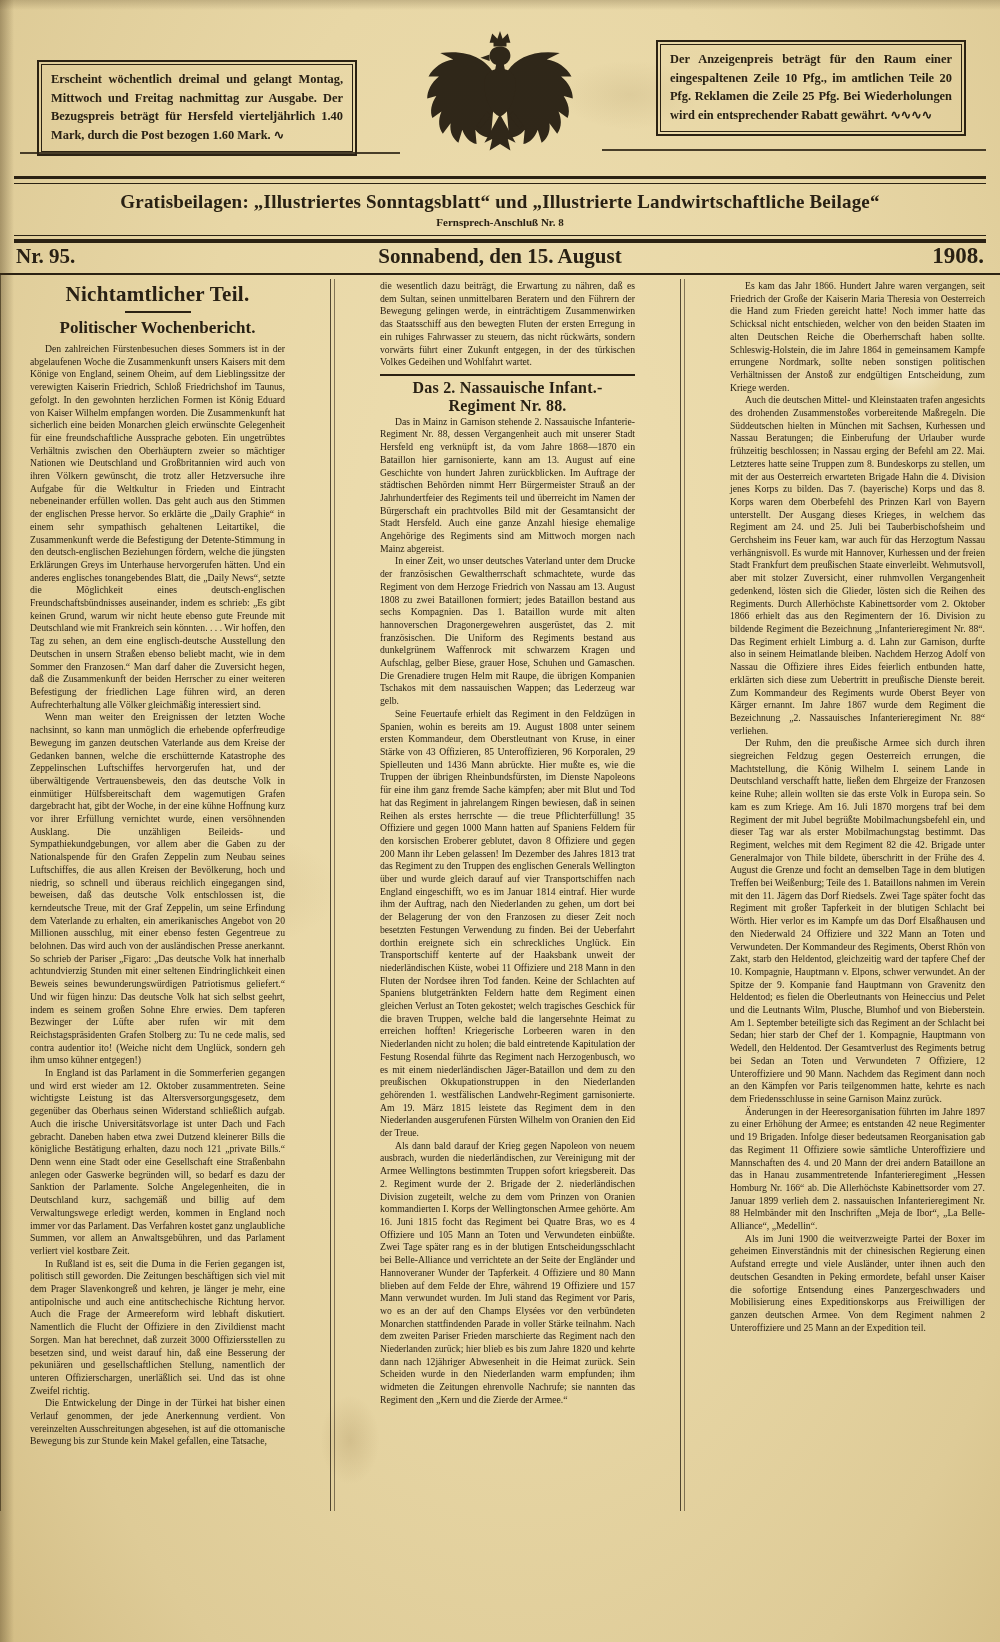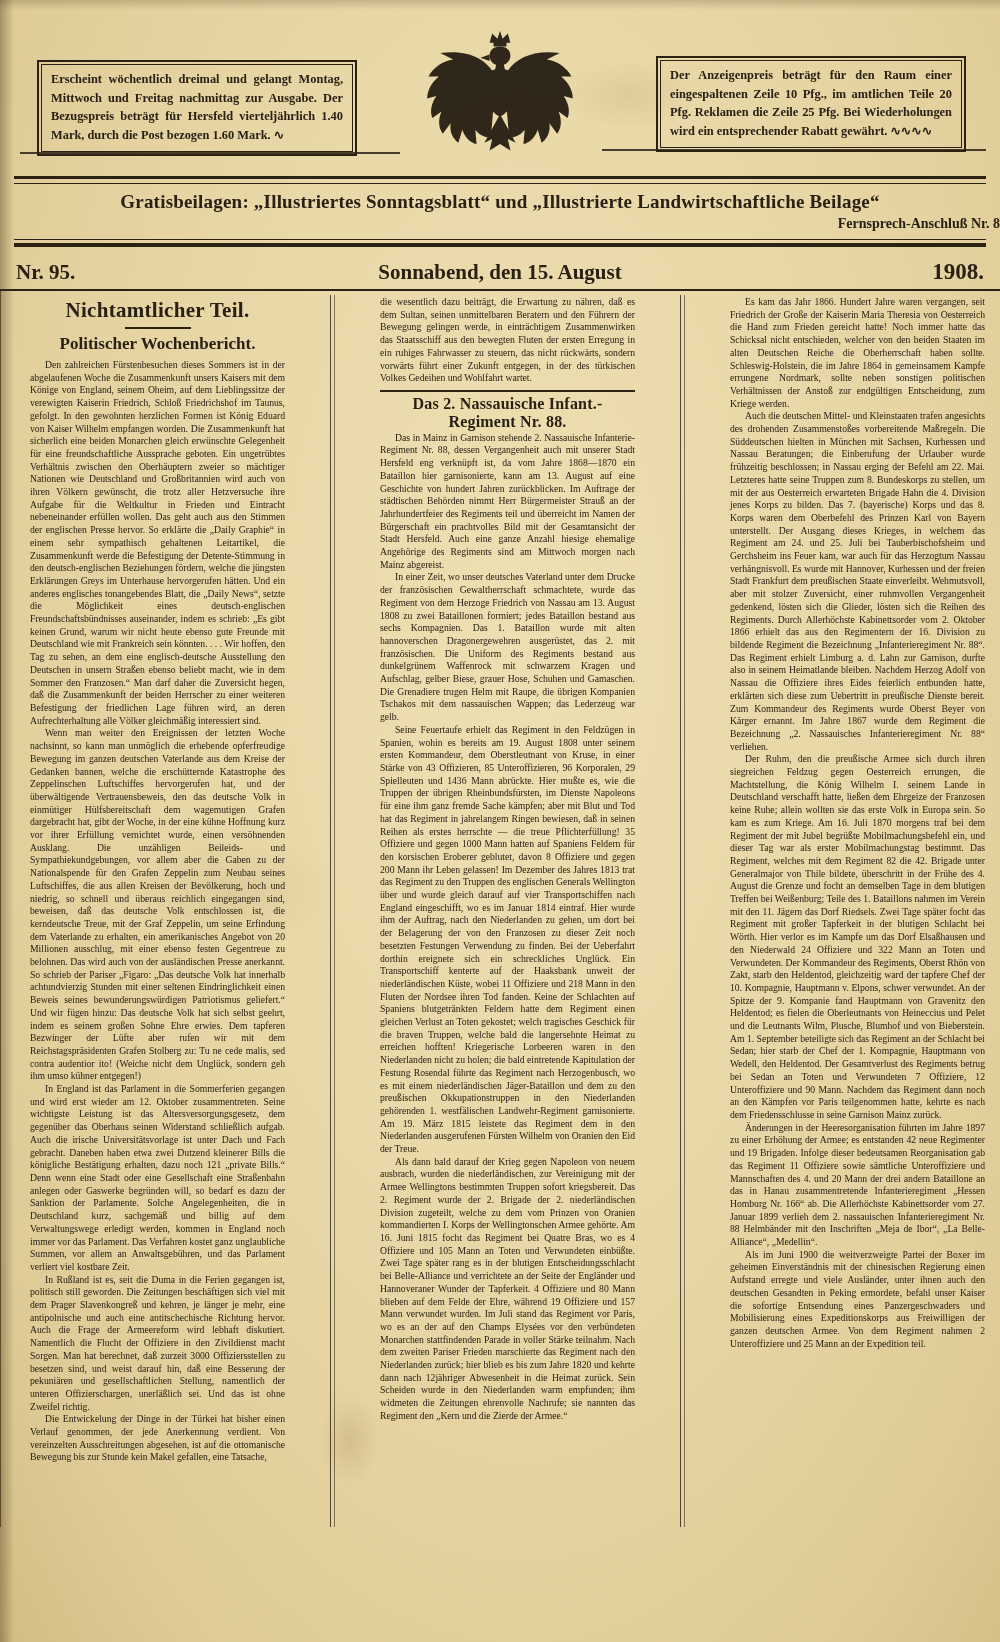--- a/index.html
+++ b/index.html
@@ -20,37 +20,37 @@
   .stain{position:absolute;border-radius:50%;pointer-events:none;z-index:1;}
   .stain.s1{left:868px;top:340px;width:80px;height:60px;background:radial-gradient(ellipse,rgba(248,240,214,.8),rgba(248,240,214,0) 70%);}
   .stain.s2{left:320px;top:1395px;width:60px;height:90px;background:radial-gradient(ellipse,rgba(120,90,40,.16),rgba(120,90,40,0) 70%);}
   .stain.s3{left:120px;top:830px;width:220px;height:120px;background:radial-gradient(ellipse,rgba(120,95,45,.10),rgba(120,95,45,0) 70%);}
   .stain.s4{left:560px;top:60px;width:140px;height:70px;background:radial-gradient(ellipse,rgba(120,95,45,.10),rgba(120,95,45,0) 70%);}
 
   
   .mast{position:relative;height:166px;z-index:2;}
   .notice-box{position:absolute;border:2px solid #2b2213;padding:2px;}
   .notice-box.left{left:37px;top:60px;width:312px;}
-  .notice-box.right{right:34px;top:56px;width:302px;}
+  .notice-box.right{right:34px;top:40px;width:302px;}
   .notice-inner{border:1px solid #2b2213;padding:5px 9px 7px;}
   .notice-inner p{margin:0;font-size:12.4px;line-height:1.5;font-weight:bold;text-align:justify;}
   .mast-rule{position:absolute;border-top:2px solid #2b2213;opacity:.85;}
   .mast-rule.l{left:20px;top:152px;width:380px;}
   .mast-rule.r{right:14px;top:149px;width:384px;}
   .eagle{position:absolute;left:50%;top:30px;transform:translateX(-50%);width:156px;height:132px;}
   .eagle svg{width:100%;height:100%;fill:#221a0f;opacity:.93;}
 
   .title{margin:2px 0 0;text-align:center;font-size:76px;line-height:1.0;font-weight:bold;
     letter-spacing:1px;color:#201809;text-shadow:1.6px 0 0 #201809;}
   .rule{border:0;margin:0 14px;}
   .rule.double{margin-top:10px;border-top:3px solid #2b2213;border-bottom:1px solid #2b2213;height:4px;}
   .subtitle{margin:7px 10px 0;text-align:center;font-size:19px;font-weight:bold;letter-spacing:.2px;}
-  .phone{margin:3px 0 0;text-align:right;font-size:14px;font-weight:bold;}
+  .phone{margin:3px 0 0;text-align:center;font-size:11px;font-weight:bold;}
   .rule.thick{margin-top:7px;border-top:1px solid #2b2213;border-bottom:4px solid #2b2213;height:3px;}
-  .dateline{display:flex;align-items:baseline;justify-content:space-between;padding:12px 16px 2px;}
+  .dateline{display:flex;align-items:baseline;justify-content:space-between;padding:0 16px 2px;}
   .dateline .issue{font-size:21px;font-weight:bold;width:200px;}
   .dateline .date{font-size:21px;font-weight:bold;text-align:center;flex:1;}
   .dateline .year{font-size:23px;font-weight:bold;width:200px;text-align:right;}
   .rule.thin{border-top:2px solid #2b2213;margin:2px 0 0;}
 
   
   .columns{display:flex;align-items:stretch;height:1232px;padding:4px 8px 0 22px;overflow:hidden;z-index:2;position:relative;
     border-left:1px solid rgba(43,34,19,.65);gap:36px;}
   .col{flex:1 1 0;overflow:hidden;padding:1px 7px 0;}
   .colsep{width:3px;border-left:1px solid rgba(43,34,19,.8);border-right:1px solid rgba(43,34,19,.55);margin:0 2px;}

